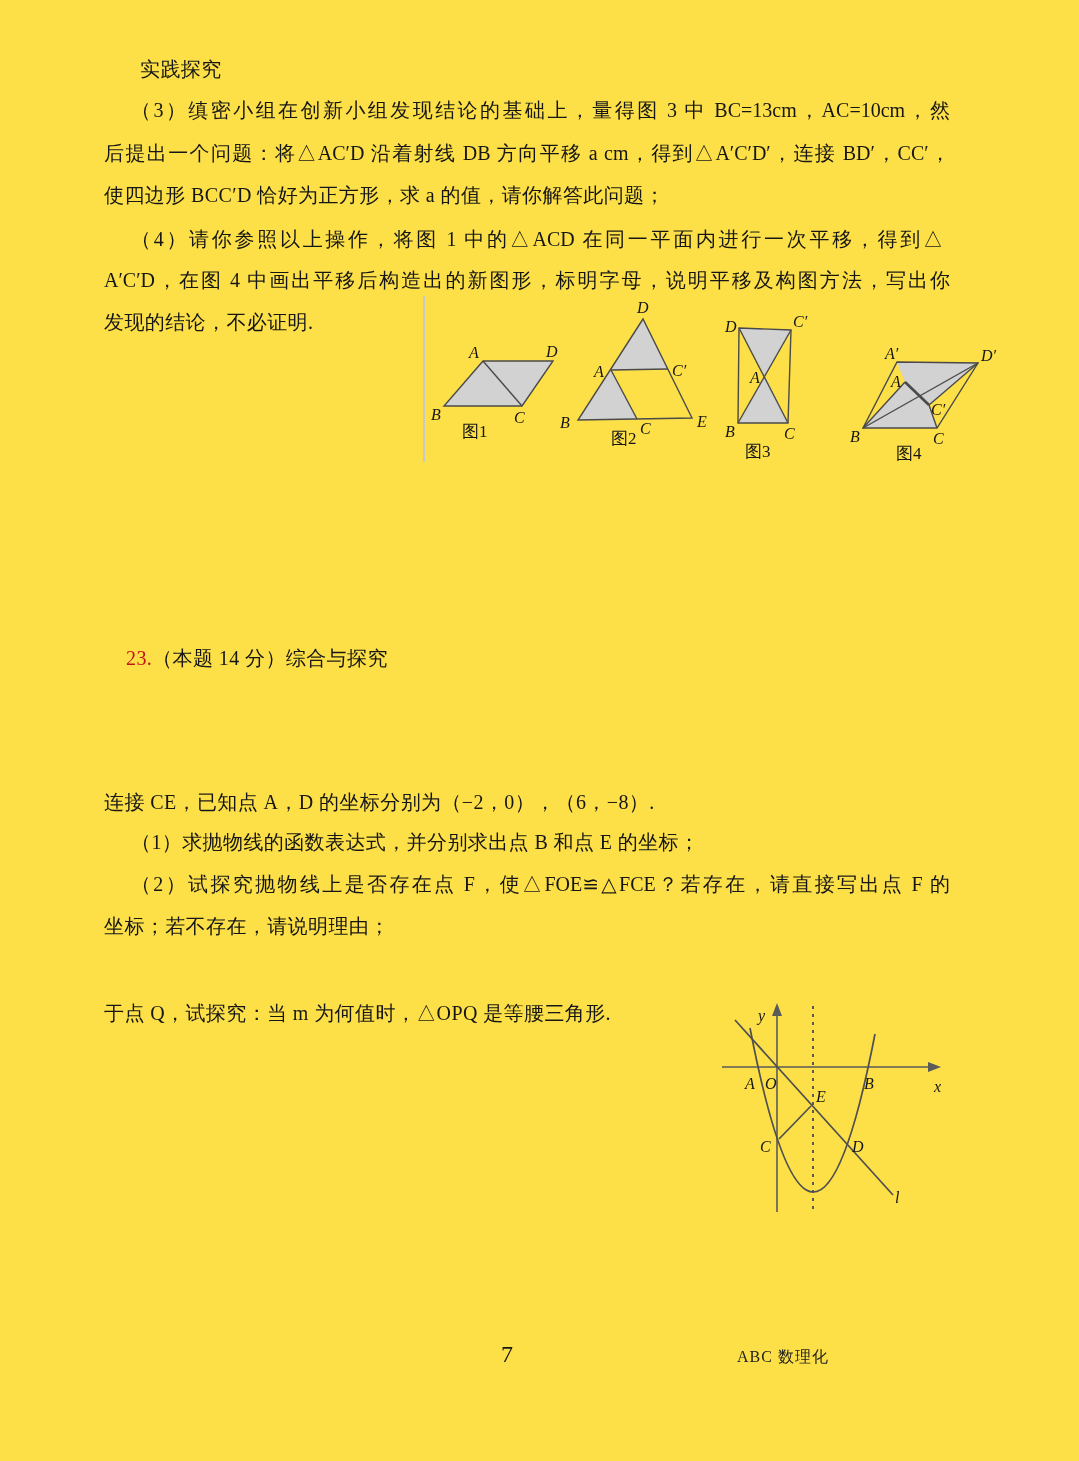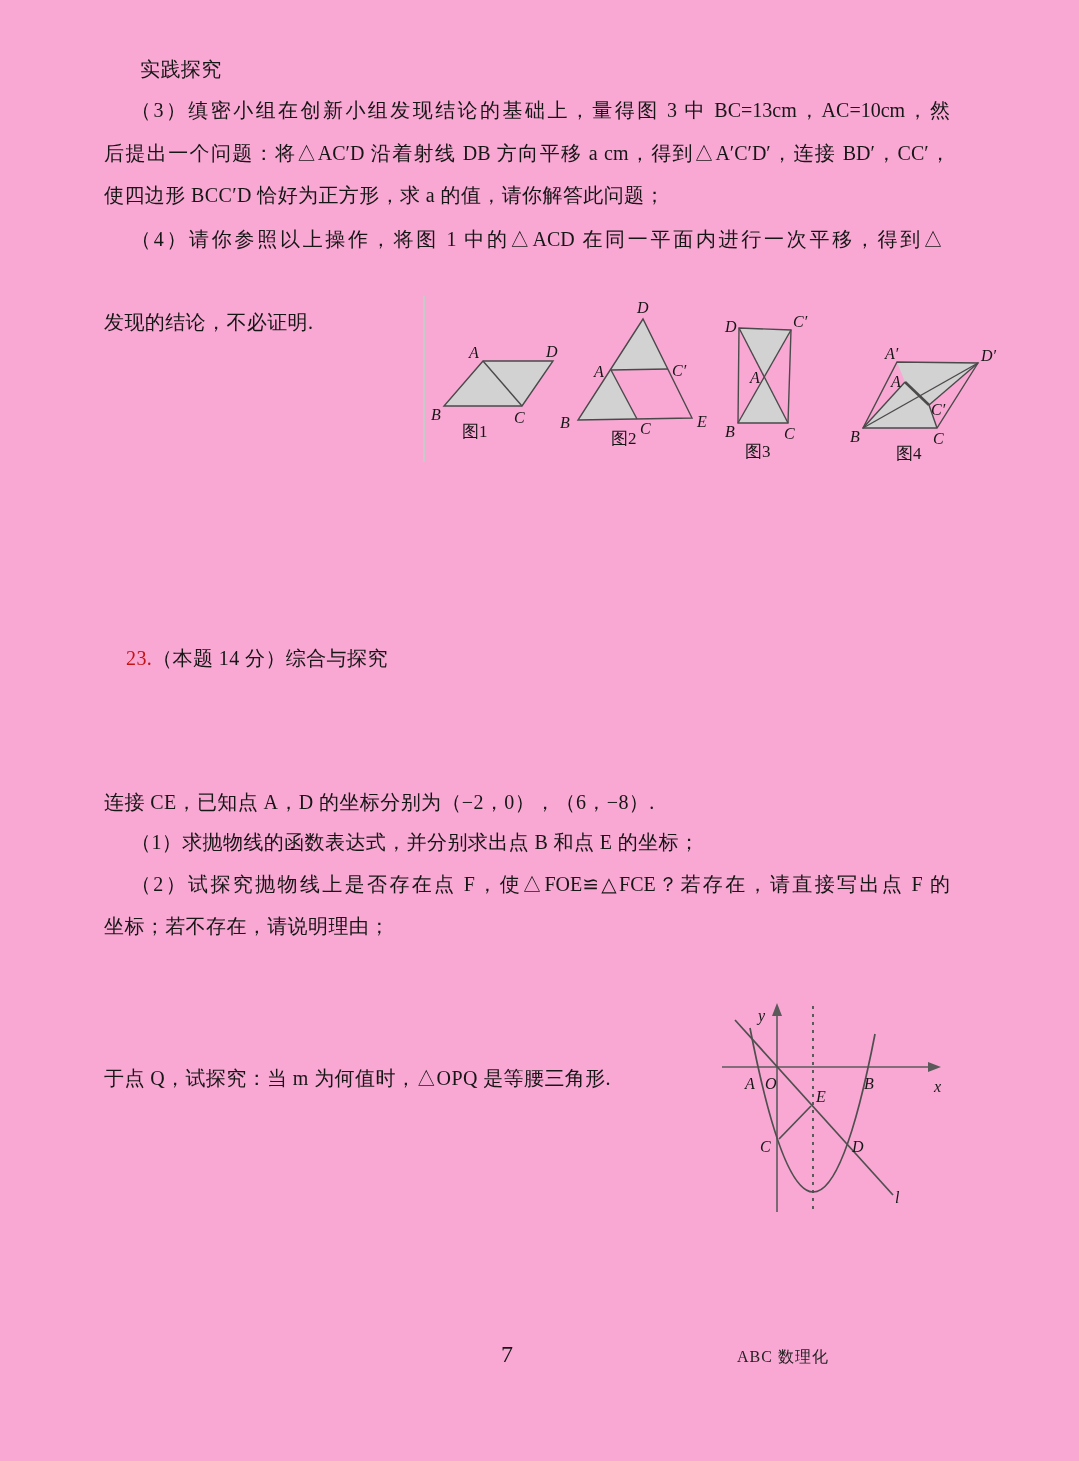--- a/index.html
+++ b/index.html
@@ -1,20 +1,20 @@
 <!DOCTYPE html>
 <html><head>
 <meta charset="utf-8">
 <style>
   html,body{margin:0;padding:0;}
   body{background:#e8e8e8;}
   #page{
     position:relative;
     width:1079px;height:1461px;
-    background:#f9a8d4;
+    background:#fde047;
     margin:0 auto;
     overflow:hidden;
     font-family:"Liberation Serif", serif;
     color:#161616;
   }
   .tl{
     position:absolute;
     font-size:20px;
     line-height:26px;
     white-space:nowrap;
@@ -49,20 +49,21 @@
 
 <div id="page">
 
   <div class="tl" style="left:140px;top:56px">实践探究</div>
 
   <div class="tl j" style="left:131px;top:97px;width:819px">（3）缜密小组在创新小组发现结论的基础上，量得图 3 中 BC=13cm，AC=10cm，然</div>
   <div class="tl" style="left:104px;top:182px">使四边形 BCC′D 恰好为正方形，求 a 的值，请你解答此问题；</div>
   <div class="tl j" style="left:104px;top:140px;width:846px">后提出一个问题：将△AC′D 沿着射线 DB 方向平移 a cm，得到△A′C′D′，连接 BD′，CC′，</div>
 
   <div class="tl j" style="left:131px;top:226px;width:812px">（4）请你参照以上操作，将图 1 中的△ACD 在同一平面内进行一次平移，得到△</div>
+  <div class="tl j" style="left:104px;top:267px;width:846px">A′C′D，在图 4 中画出平移后构造出的新图形，标明字母，说明平移及构图方法，写出你</div>
   <div class="tl" style="left:104px;top:309px">发现的结论，不必证明.</div>
 
   <div class="divider" style="left:423px;top:296px;width:2px;height:166px"></div>
 
   <svg style="left:420px;top:295px" width="600" height="175" viewBox="420 295 600 175">
 
     <g>
       <polygon class="geo-fill" points="483,361 553,361 522,406 444,406"></polygon>
       <line class="geo-line" x1="483" y1="361" x2="522" y2="406"></line>
       <text class="lbl" x="469" y="358">A</text>
@@ -122,21 +123,21 @@
 
   <div class="tl" style="left:126px;top:645px">
     <span class="red">23.</span><span>（本题 14 分）综合与探究</span>
   </div>
 
   <div class="tl" style="left:104px;top:789px">连接 CE，已知点 A，D 的坐标分别为（−2，0），（6，−8）.</div>
 
   <div class="tl" style="left:131px;top:829px">（1）求抛物线的函数表达式，并分别求出点 B 和点 E 的坐标；</div>
   <div class="tl j" style="left:131px;top:871px;width:819px">（2）试探究抛物线上是否存在点 F，使△FOE≌△FCE？若存在，请直接写出点 F 的</div>
   <div class="tl" style="left:104px;top:913px">坐标；若不存在，请说明理由；</div>
-  <div class="tl" style="left:104px;top:1065px">于点 Q，试探究：当 m 为何值时，△OPQ 是等腰三角形.</div>
+  <div class="tl" style="left:104px;top:1000px">于点 Q，试探究：当 m 为何值时，△OPQ 是等腰三角形.</div>
 
   <svg style="left:700px;top:990px" width="280" height="235" viewBox="700 990 280 235">
     <g>
       <line class="ax" x1="722" y1="1067" x2="932" y2="1067"></line>
       <polygon class="ah" points="941,1067 928,1062 928,1072"></polygon>
       <line class="ax" x1="777" y1="1212" x2="777" y2="1012"></line>
       <polygon class="ah" points="777,1003 772,1016 782,1016"></polygon>
     </g>
     <line class="dash" x1="813" y1="1006" x2="813" y2="1212"></line>
     <path class="curve" d="M 750 1028 Q 813 1353 875 1034"></path>

